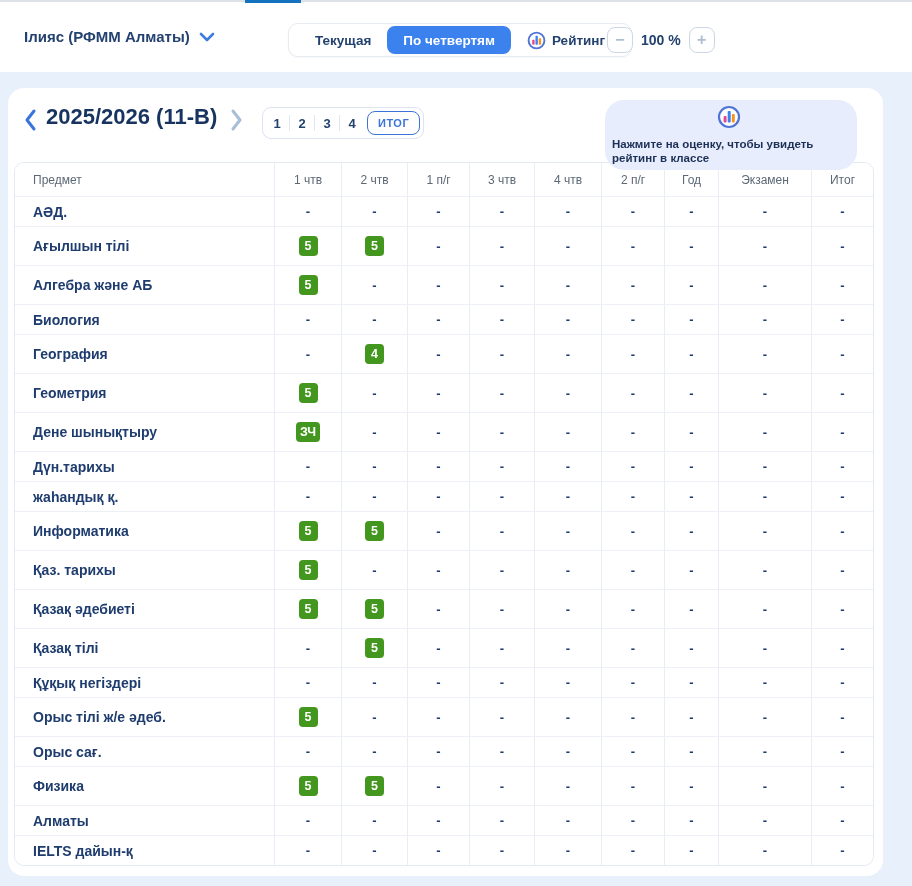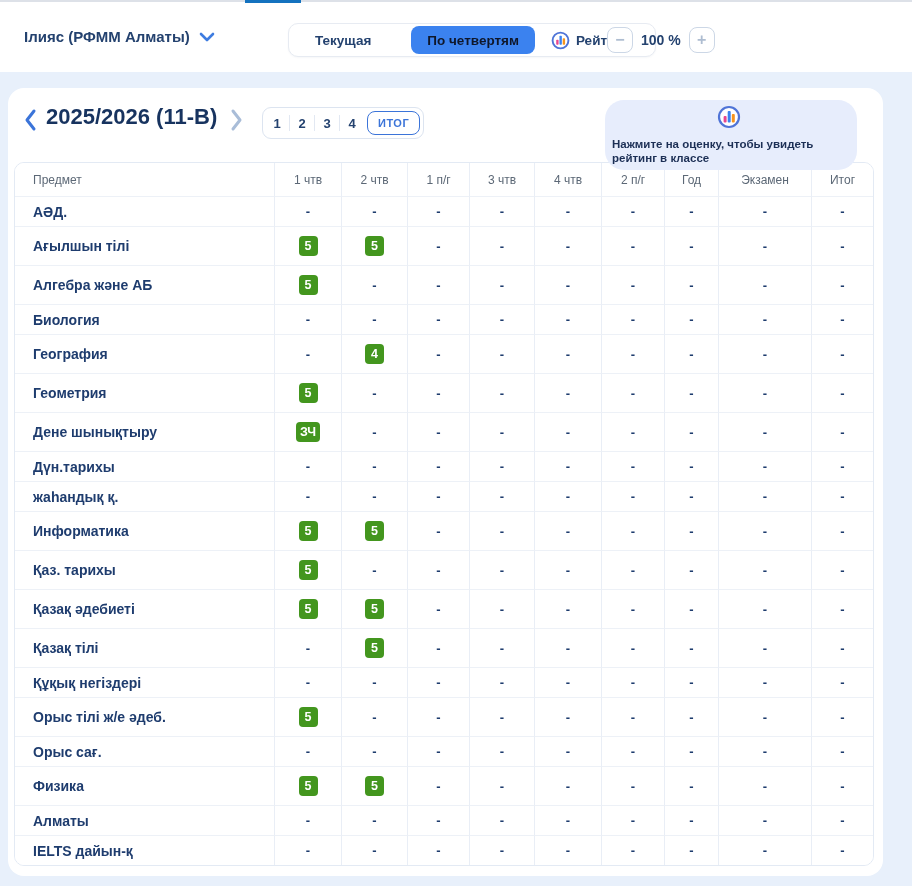--- a/index.html
+++ b/index.html
@@ -13,21 +13,21 @@
 
   .student-selector { position:absolute; left:24px; top:28px; display:flex; align-items:center;
                       gap:9px; cursor:pointer; }
   .student-selector .name { font-size:15px; font-weight:700; color:#24426f; }
 
   .segmented { position:absolute; left:288px; top:23px; height:34px; background:#fff;
                border:1px solid #e7ebf2; border-radius:10px; display:flex; align-items:center;
                padding:0 10px; box-shadow:0 1px 2px rgba(30,60,110,0.04); }
   .seg-item { height:28px; display:flex; align-items:center; gap:6px; padding:0 16px;
               border-radius:8px; font-size:13.5px; font-weight:700; color:#24426f; cursor:pointer; }
-  .seg-item.active { background:#3b82ef; color:#0f172a;margin-left:24px; }
+  .seg-item.active { background:#3b82ef; color:#ffffff; }
 
   .zoomctl { position:absolute; left:607px; top:27px; display:flex; align-items:center; gap:8px; }
   .zoom-btn { width:26px; height:26px; border:1px solid #ccd7e6; border-radius:8px; background:#fff;
               color:#aebdd1; font-size:16px; font-weight:700; line-height:23px; text-align:center;
               cursor:pointer; }
   .zoom-value { font-size:14px; font-weight:700; color:#24426f; }
 
   
   .panel { width:912px; height:814px; background:#e8f0fb; padding:16px 0 0 8px; }
   .card { width:875px; height:788px; background:#fff; border-radius:16px; position:relative; }

